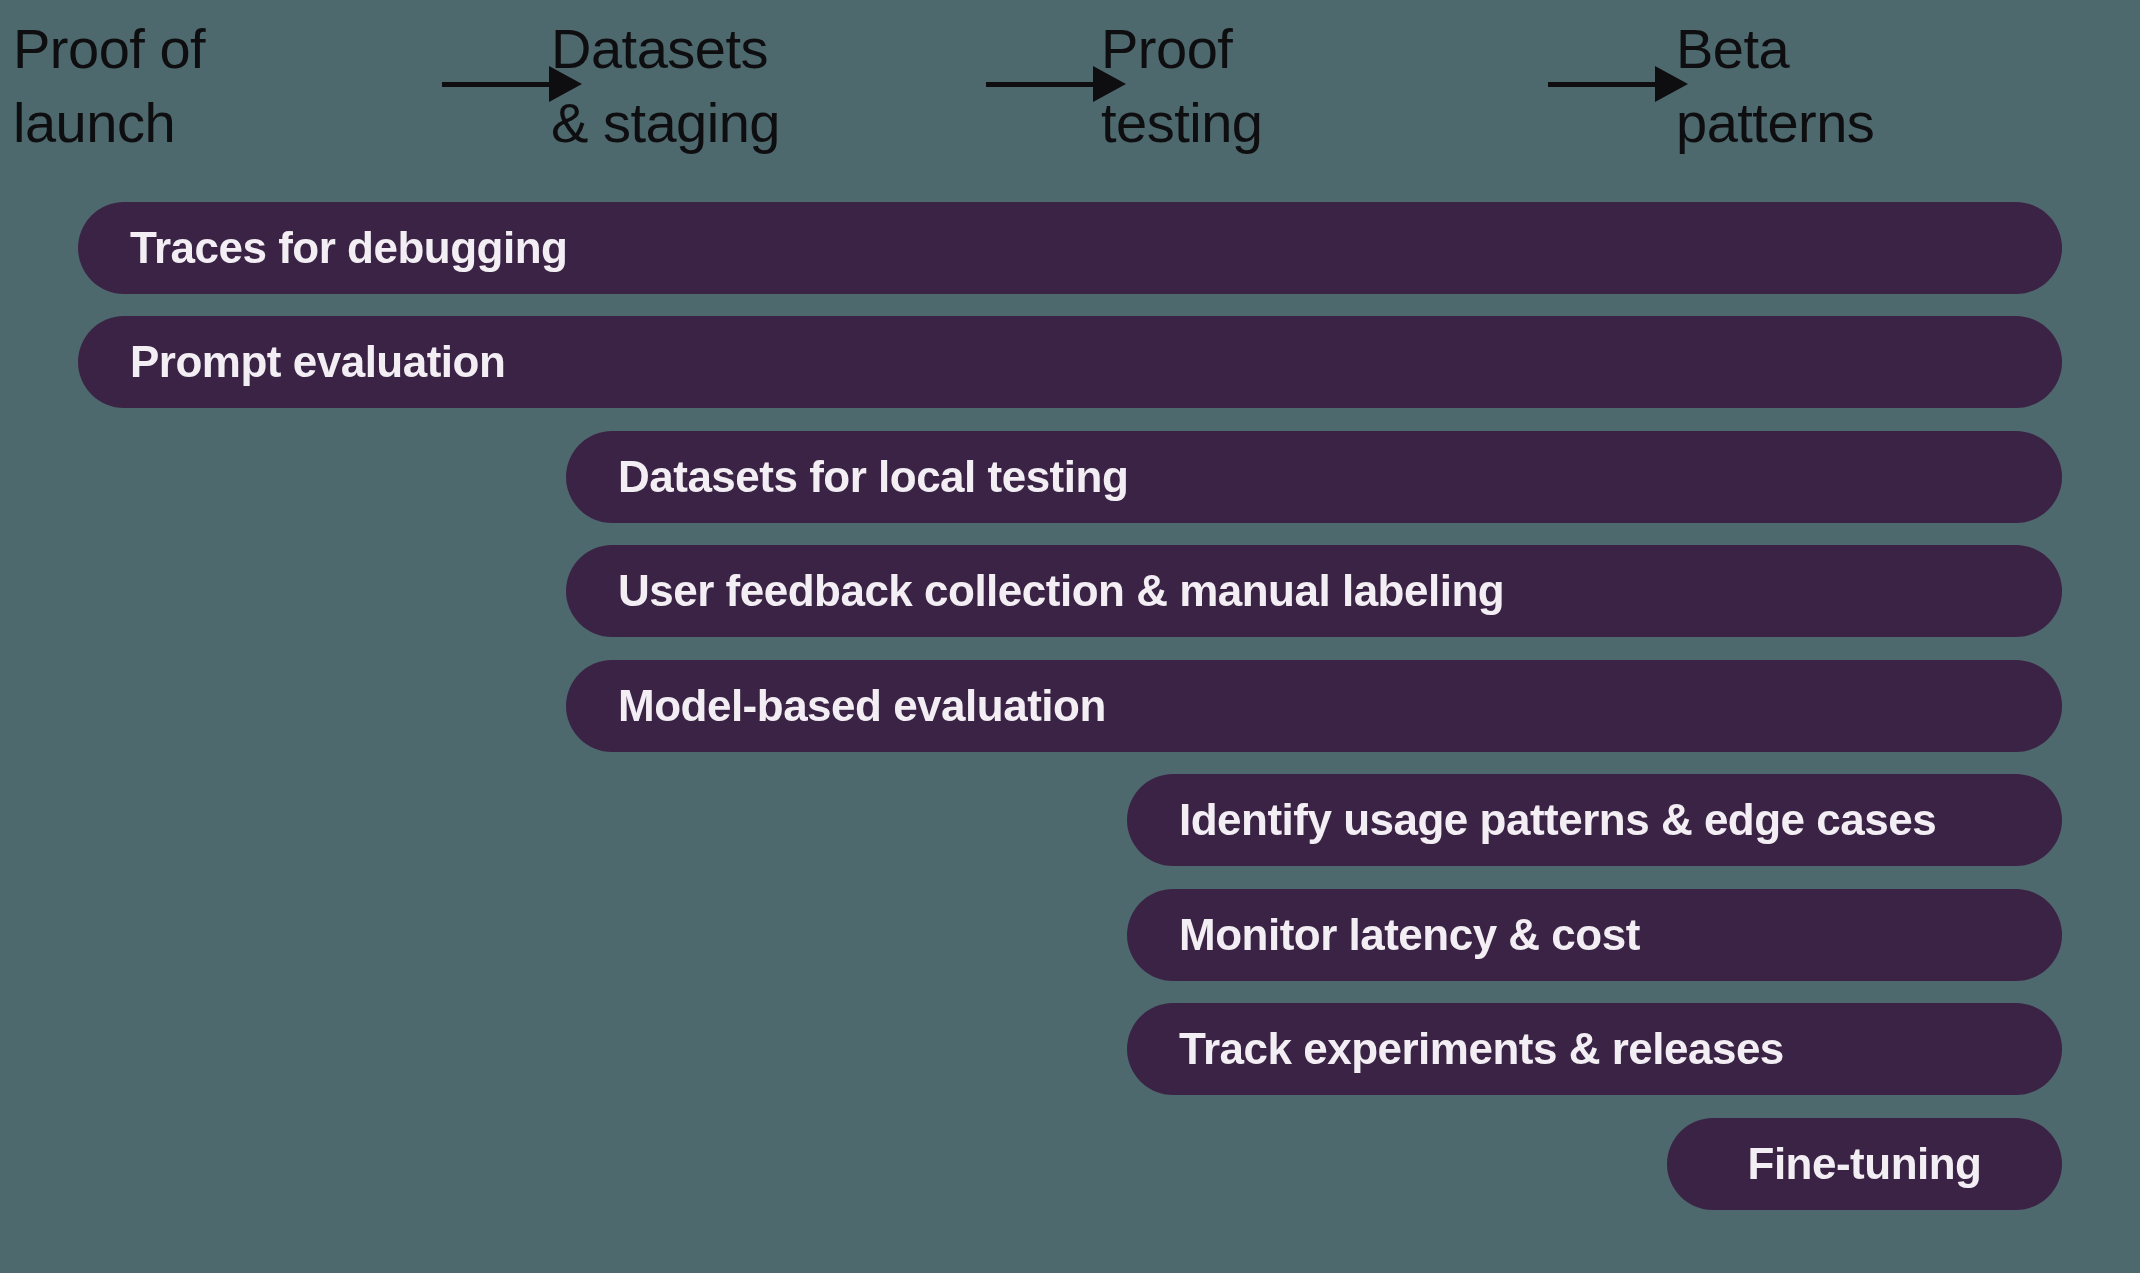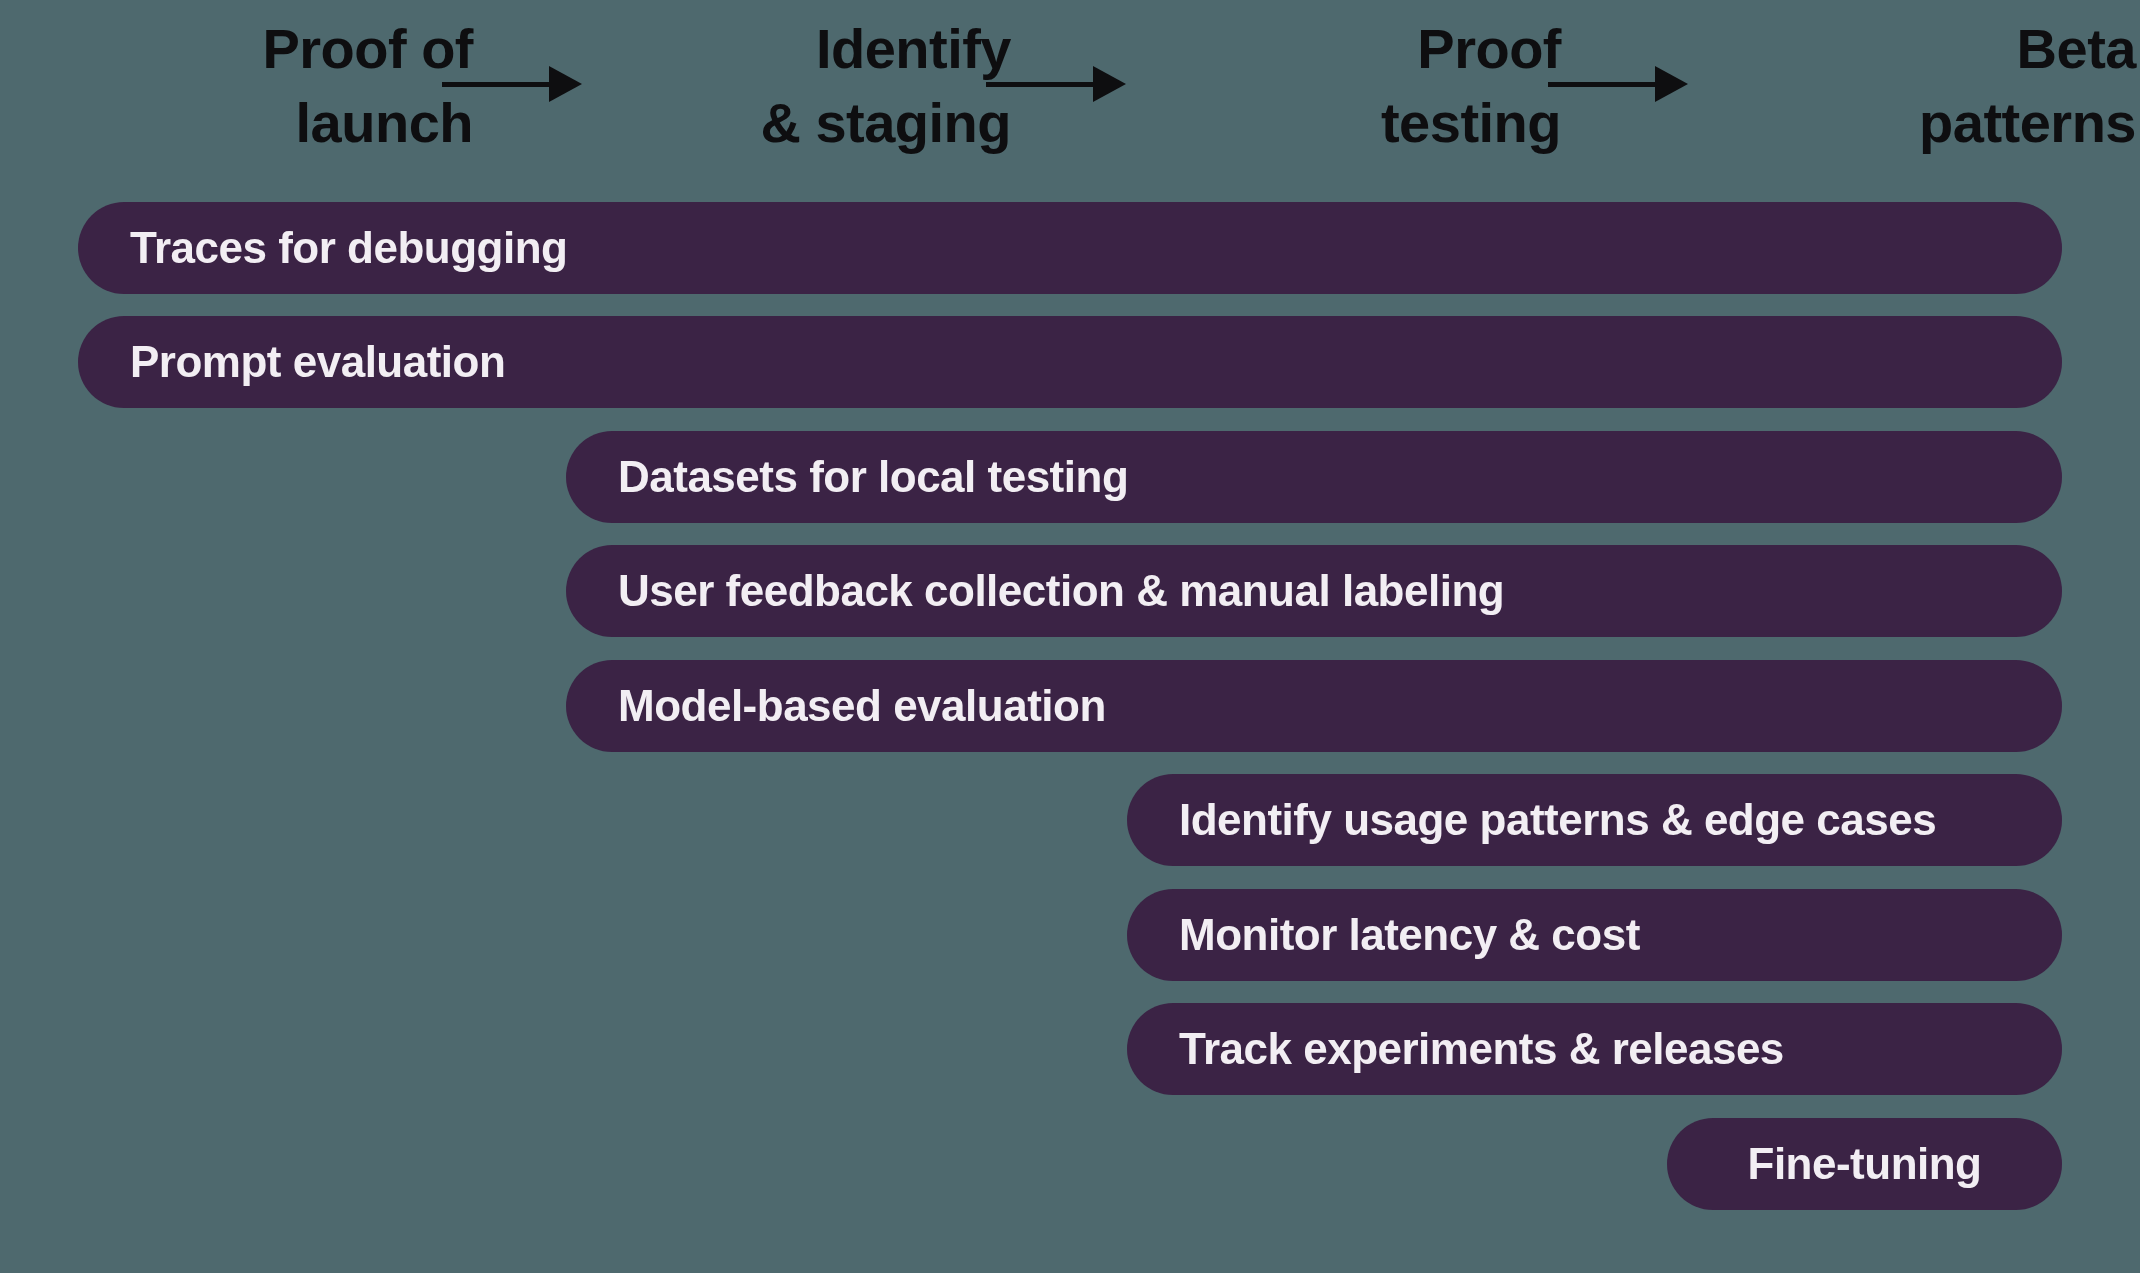--- a/index.html
+++ b/index.html
@@ -10,24 +10,24 @@
     background: #4E696E;
     overflow: hidden;
     font-family: "Liberation Sans", sans-serif;
   }
 
   
   .stage-header {
     position: absolute;
     top: 12px;
     width: 460px;
-    text-align: right;
+    text-align: left;
     color: #0E0E10;
     font-size: 56px;
-    font-weight: 700;
+    font-weight: 400;
     line-height: 74px;
     letter-spacing: -0.5px;
   }
   .stage-header span { display: block; }
 
   
   .arrow {
     position: absolute;
     top: 66px;
     width: 140px;
@@ -70,21 +70,21 @@
 </head>
 <body>
 
 <div class="canvas">
 
   <div class="stage-header" style="left:13px">
     <span>Proof of</span>
     <span>launch</span>
   </div>
   <div class="stage-header" style="left:551px">
-    <span>Identify</span>
+    <span>Datasets</span>
     <span>&amp; staging</span>
   </div>
   <div class="stage-header" style="left:1101px">
     <span>Proof</span>
     <span>testing</span>
   </div>
   <div class="stage-header" style="left:1676px">
     <span>Beta</span>
     <span>patterns</span>
   </div>

